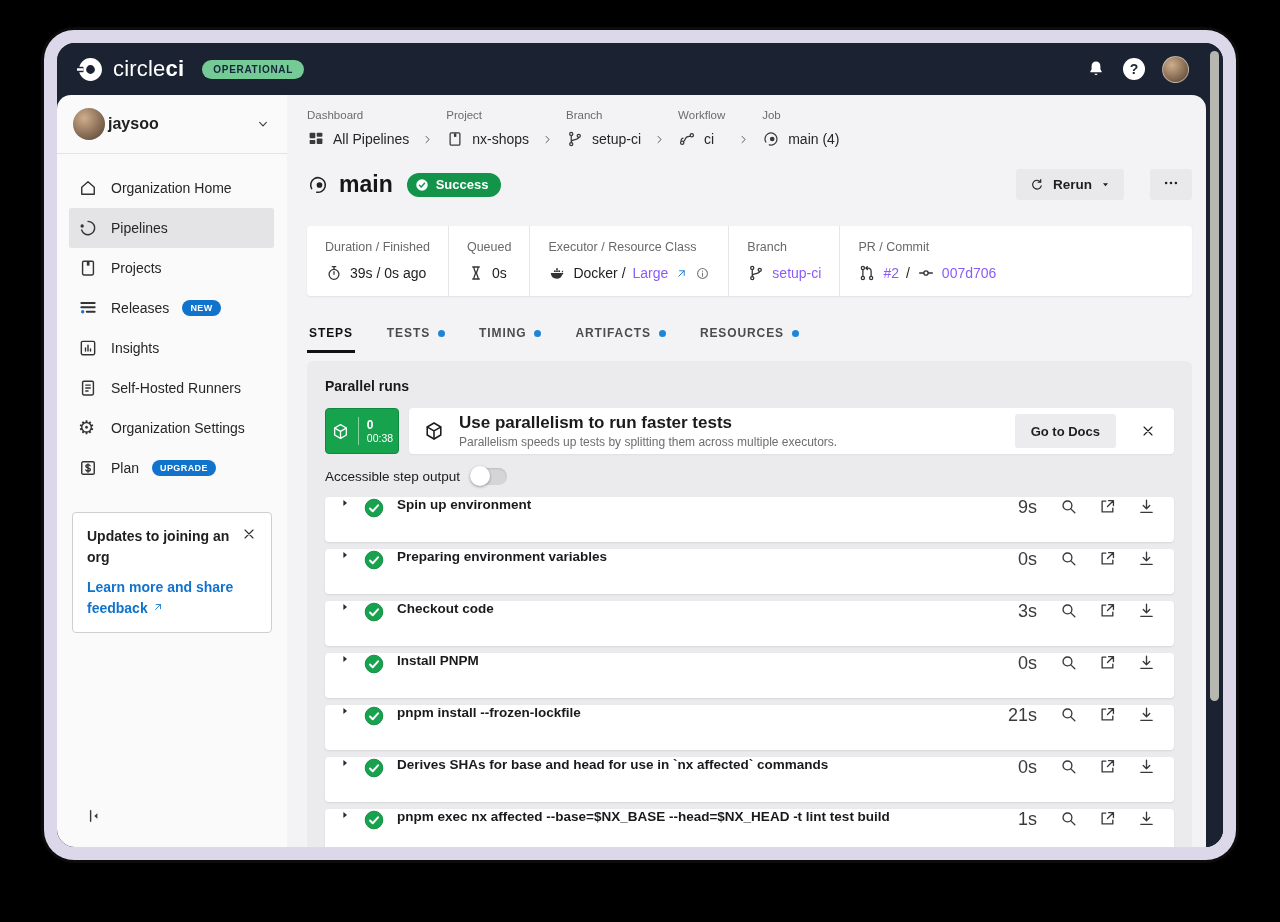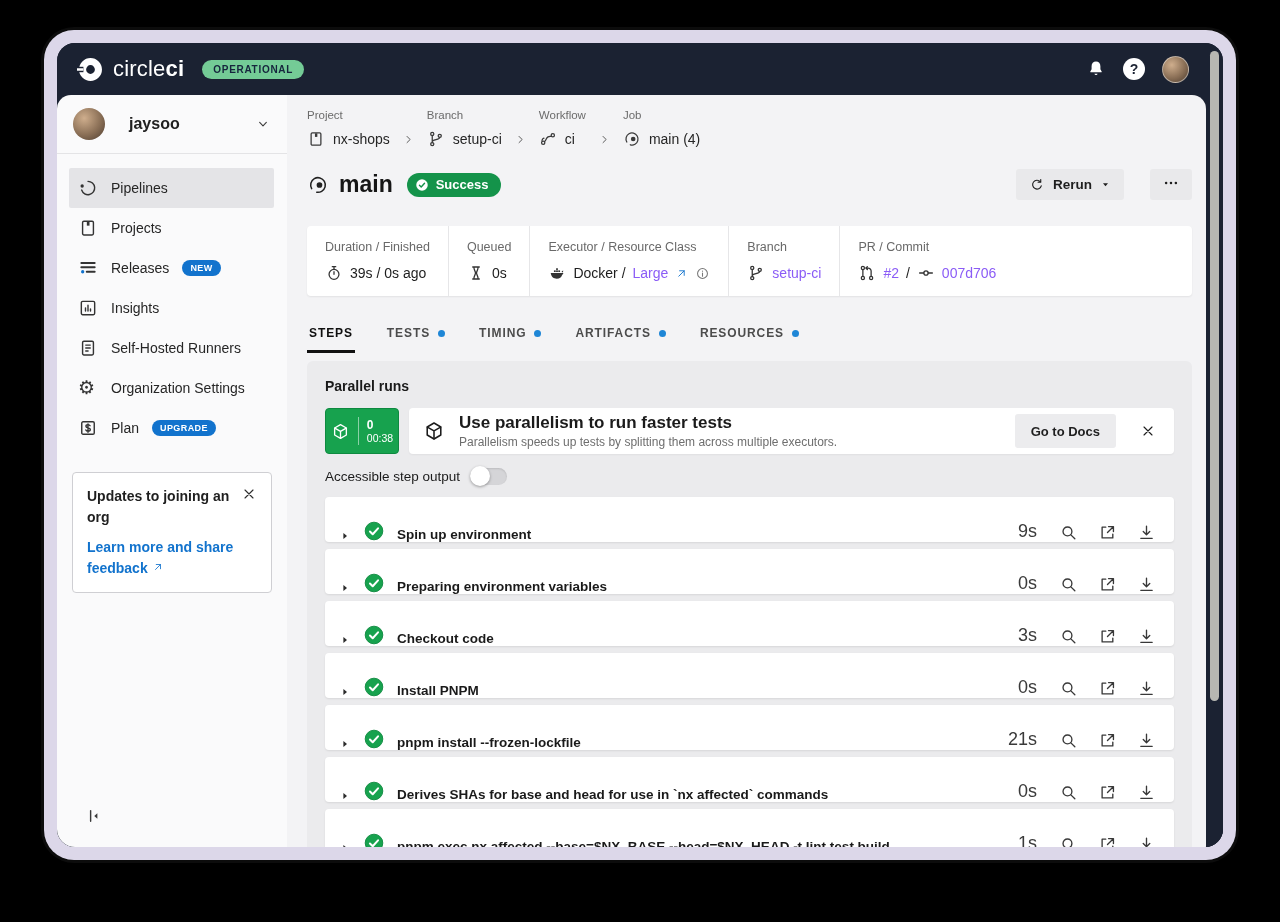--- a/index.html
+++ b/index.html
@@ -14,21 +14,21 @@
   .logo-text b{font-weight:700}
   .op-badge{margin-left:18px;background:#74cb96;color:#16253d;font-size:10px;font-weight:700;letter-spacing:.7px;padding:4px 11px;border-radius:10px;cursor:pointer}
   .top-right{margin-left:auto;display:flex;align-items:center;gap:17px;padding-right:14px}
   .tb-icon svg{width:20px;height:20px;color:#fff;display:block}
   .q-circle{width:22px;height:22px;border-radius:50%;background:#fff;color:#1b2232;font-weight:700;font-size:14px;display:flex;align-items:center;justify-content:center}
   .avatar{border-radius:50%;background:radial-gradient(circle at 35% 32%,#cfae8d,#8a6f56 55%,#4c3b2e)}
   .tb-avatar{width:27px;height:27px;border:1px solid rgba(255,255,255,.45);cursor:pointer}
   
   .bodyrow{flex:1;display:flex;min-height:0;background:#1b2232}
   .sidebar{flex:0 0 220px;background:#fafafb;border-radius:14px 0 0 0;position:relative}
-  .user-row{display:flex;align-items:center;gap:24px;height:58px;padding:0 16px;cursor:pointer}
+  .user-row{display:flex;align-items:center;gap:3px;height:58px;padding:0 16px;cursor:pointer}
   .side-avatar{width:32px;height:32px}
   .user-name{font-size:16px;font-weight:700;color:#202020;flex:1}
   .chev svg{width:16px;height:16px;color:#3d3d3d;display:block}
   .divider{height:1px;background:#e4e4e6}
   .nav{margin-top:14px}
   .nav-item{display:flex;align-items:center;gap:13px;height:40px;margin:0 13px 0 12px;padding-left:9px;font-size:14px;color:#262626;cursor:pointer;border-radius:2px}
   .nav-item.active{background:#e4e4e7}
   .nicon{flex:0 0 20px;width:20px;height:20px;color:#333}
   .nicon svg{width:20px;height:20px;display:block}
   .nicon .uni{font-size:19px;line-height:20px;color:#333}
@@ -94,21 +94,21 @@
   .banner-title{font-size:17px;font-weight:700;color:#1b1b1b}
   .banner-sub{font-size:12px;color:#6e6e6e;margin-top:2px}
   .docs-btn{background:#ececee;border:none;border-radius:3px;height:34px;padding:0 16px;font-size:13px;font-weight:600;color:#1f1f1f;font-family:inherit;cursor:pointer;white-space:nowrap}
   .banner-close{width:36px;display:flex;justify-content:center;cursor:pointer}
   .banner-close svg{width:16px;height:16px;color:#1d1d1d}
   .toggle-row{display:flex;align-items:center;gap:10px;margin-top:14px}
   .toggle-label{font-size:13.5px;color:#1b1b1b}
   .toggle{width:37px;height:17px;border-radius:9px;background:#d5d5d8;position:relative;cursor:pointer;box-shadow:inset 0 1px 2px rgba(0,0,0,.12)}
   .knob{position:absolute;left:0;top:-2px;width:20px;height:20px;border-radius:50%;background:#fff;box-shadow:0 1px 3px rgba(0,0,0,.35)}
   .steps{margin-top:12px;display:flex;flex-direction:column;gap:7px}
-  .step-row{background:#fff;border-radius:4px;height:45px;display:flex;align-items:flex-end;padding:0 18px 0 14px;box-shadow:0 1px 2px rgba(0,0,0,.09)}
+  .step-row{background:#fff;border-radius:4px;height:45px;display:flex;align-items:flex-start;padding:0 18px 0 14px;box-shadow:0 1px 2px rgba(0,0,0,.09)}
   .step-caret{flex:0 0 12px;margin-right:12px;color:#2c2c2c;cursor:pointer}
   .step-caret svg{width:12px;height:12px;display:block}
   .step-check{flex:0 0 22px;margin-right:12px}
   .step-check svg{width:22px;height:22px;display:block}
   .step-name{flex:1;font-size:13.5px;font-weight:600;color:#1a1a1a;white-space:nowrap;overflow:hidden}
   .step-duration{font-size:18px;color:#3a3a3a;margin-right:22px}
   .step-actions{display:flex;gap:20px}
   .step-action{cursor:pointer}
   .step-action svg{width:19px;height:19px;color:#383838;display:block}
   
@@ -154,20 +154,29 @@
           <span class="avatar side-avatar"></span>
           <span class="user-name">jaysoo</span>
           <span class="chev">
               <svg viewBox="0 0 24 24" fill="none" stroke="currentColor" stroke-width="1.7" stroke-linecap="round" stroke-linejoin="round">
                 <path d="M7 9.7l5 5 5-5"></path>
               </svg>
             </span>
         </div>
         <div class="divider"></div>
         <nav class="nav" id="nav-mount">
+            <div class="nav-item">
+    <span class="nicon">
+                <svg viewBox="0 0 24 24" fill="none" stroke="currentColor" stroke-width="1.7" stroke-linecap="round" stroke-linejoin="round">
+                  <path d="M4.5 11 12 4.4l7.5 6.6v8.5h-15z"></path>
+                </svg>
+              </span>
+    <span class="nlabel">Organization Home</span>
+
+  </div>
             <div class="nav-item active">
     <span class="nicon">
                 <svg viewBox="0 0 24 24" fill="none" stroke="currentColor" stroke-width="1.7" stroke-linecap="round" stroke-linejoin="round">
                   <path d="M12 4a8 8 0 1 1-7.6 10.5"></path>
                   <circle cx="5" cy="9.6" r="2" fill="currentColor" stroke="none"></circle>
                 </svg>
               </span>
     <span class="nlabel">Pipelines</span>
 
   </div>
@@ -243,20 +252,41 @@
               <path d="M7.5 5v14"></path>
               <path d="M16.5 8.3v7.4L12.3 12z" fill="currentColor" stroke="none"></path>
             </svg>
           </span>
       </aside>
 
       <section class="main">
         <div class="crumbs" id="crumb-mount">
             <div class="crumb">
     <div class="crumb-col">
+      <span class="crumb-label">Dashboard</span>
+      <span class="crumb-val">
+        <span class="cicon">
+                    <svg viewBox="0 0 24 24" fill="currentColor">
+                      <rect x="3.5" y="3.5" width="7.6" height="7.6" rx="1"></rect>
+                      <rect x="13" y="3.5" width="7.5" height="5.6" rx="1"></rect>
+                      <rect x="3.5" y="13.2" width="7.6" height="5.6" rx="1"></rect>
+                      <rect x="13" y="11.2" width="7.5" height="7.6" rx="1"></rect>
+                    </svg>
+                  </span>
+        <span>All Pipelines</span>
+      </span>
+    </div>
+    <span class="crumb-sep">
+                <svg viewBox="0 0 24 24" fill="none" stroke="currentColor" stroke-width="1.7" stroke-linecap="round" stroke-linejoin="round">
+                  <path d="M9.3 6.3 15 12l-5.7 5.7"></path>
+                </svg>
+              </span>
+  </div>
+            <div class="crumb">
+    <div class="crumb-col">
       <span class="crumb-label">Project</span>
       <span class="crumb-val">
         <span class="cicon">
                     <svg viewBox="0 0 24 24" fill="none" stroke="currentColor" stroke-width="1.7" stroke-linecap="round" stroke-linejoin="round">
                       <rect x="5.5" y="3.8" width="13" height="16.5" rx="1.6"></rect>
                       <rect x="10.6" y="4.4" width="3.2" height="4.8" fill="currentColor" stroke="none"></rect>
                     </svg>
                   </span>
         <span>nx-shops</span>
       </span>

